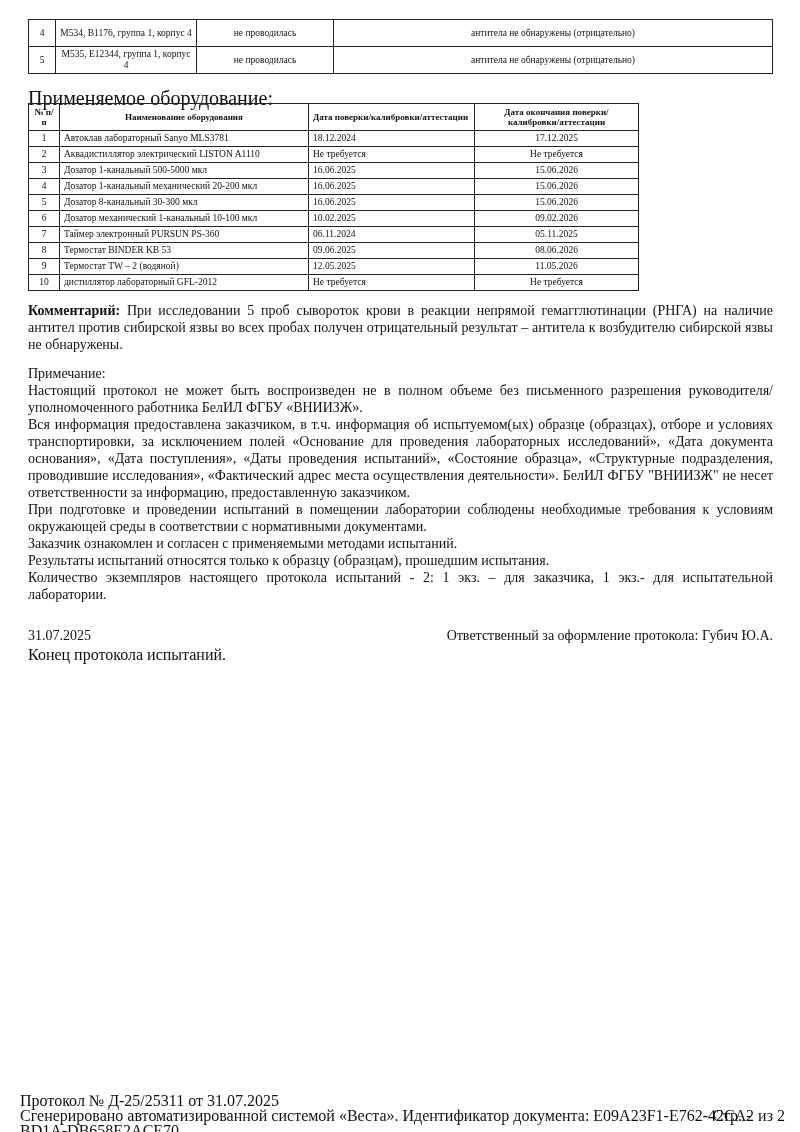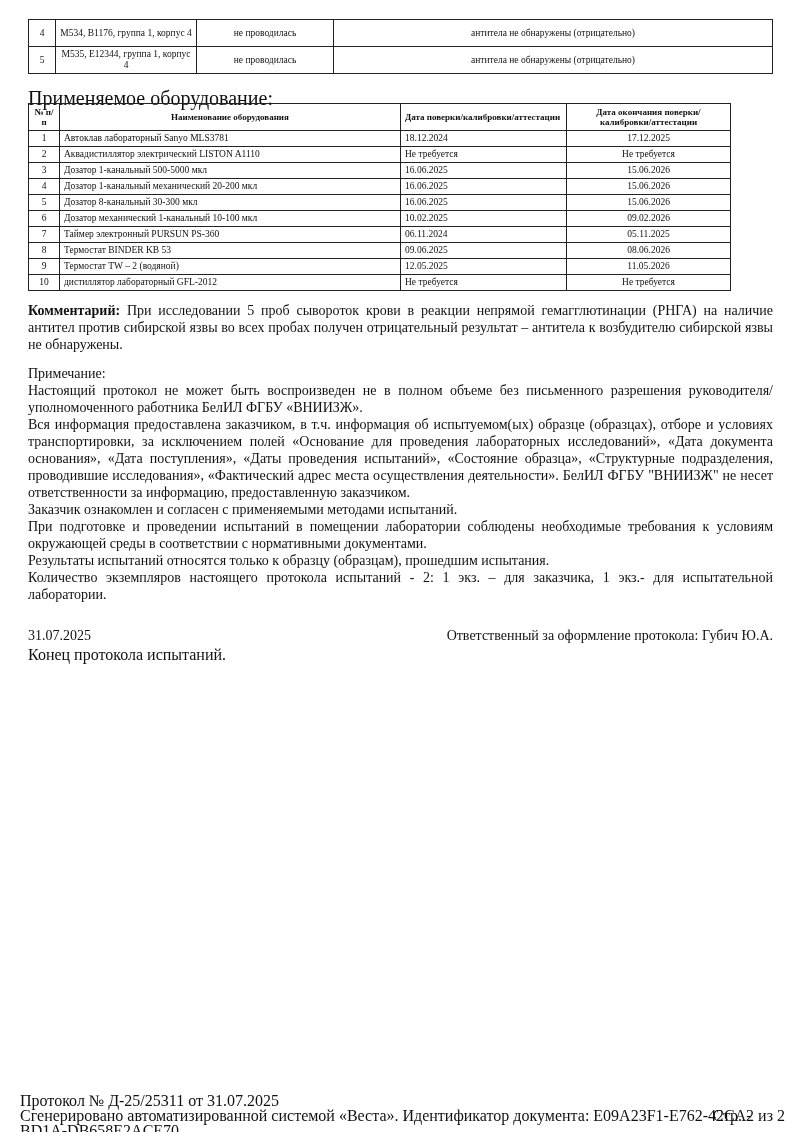--- a/index.html
+++ b/index.html
@@ -17,21 +17,21 @@
     }
     .results td { height: 26px; text-align: center; vertical-align: middle; }
     .results td.c1 { width: 18px; }
     .results td.c2 { width: 132px; }
     .results td.c3 { width: 128px; }
 
     .equip-title {
       position: absolute; left: 28px; top: 87px; font-size: 20px;
     }
     .equipment {
-      position: absolute; left: 28px; top: 103px; width: 703px;
+      position: absolute; left: 28px; top: 103px; width: 611px;
       font-size: 9.5px; line-height: 11px;
     }
     .equipment th {
       font-weight: bold; height: 26px; text-align: center; vertical-align: middle;
       font-size: 9px; line-height: 10.5px;
     }
     .equipment td { height: 15px; vertical-align: middle; }
     .equipment .num { width: 22px; text-align: center; }
     .equipment .name { text-align: left; }
     .equipment .d1 { width: 157px; text-align: left; }
@@ -162,22 +162,22 @@
 </table>
 
 <div class="comment">
   <b>Комментарий:</b><span> При исследовании 5 проб сывороток крови в реакции непрямой гемагглютинации (РНГА) на наличие антител против сибирской язвы во всех пробах получен отрицательный результат – антитела к возбудителю сибирской язвы не обнаружены.</span>
 </div>
 
 <div class="note">
   <p>Примечание:</p>
   <p>Настоящий протокол не может быть воспроизведен не в полном объеме без письменного разрешения руководителя/уполномоченного работника БелИЛ ФГБУ «ВНИИЗЖ».</p>
   <p>Вся информация предоставлена заказчиком, в т.ч. информация об испытуемом(ых) образце (образцах), отборе и условиях транспортировки, за исключением полей «Основание для проведения лабораторных исследований», «Дата документа основания», «Дата поступления», «Даты проведения испытаний», «Состояние образца», «Структурные подразделения, проводившие исследования», «Фактический адрес места осуществления деятельности». БелИЛ ФГБУ "ВНИИЗЖ" не несет ответственности за информацию, предоставленную заказчиком.</p>
+  <p>При подготовке и проведении испытаний в помещении лаборатории соблюдены необходимые требования к условиям окружающей среды в соответствии с нормативными документами.</p>
   <p>Заказчик ознакомлен и согласен с применяемыми методами испытаний.</p>
-  <p>При подготовке и проведении испытаний в помещении лаборатории соблюдены необходимые требования к условиям окружающей среды в соответствии с нормативными документами.</p>
   <p>Результаты испытаний относятся только к образцу (образцам), прошедшим испытания.</p>
   <p>Количество экземпляров настоящего протокола испытаний - 2: 1 экз. – для заказчика, 1 экз.- для испытательной лаборатории.</p>
 </div>
 
 <div class="sig-row">
   <span class="sig-date">31.07.2025</span>
   <span class="sig-resp">Ответственный за оформление протокола: Губич Ю.А.</span>
 </div>
 <div class="end-text">Конец протокола испытаний.</div>
 

